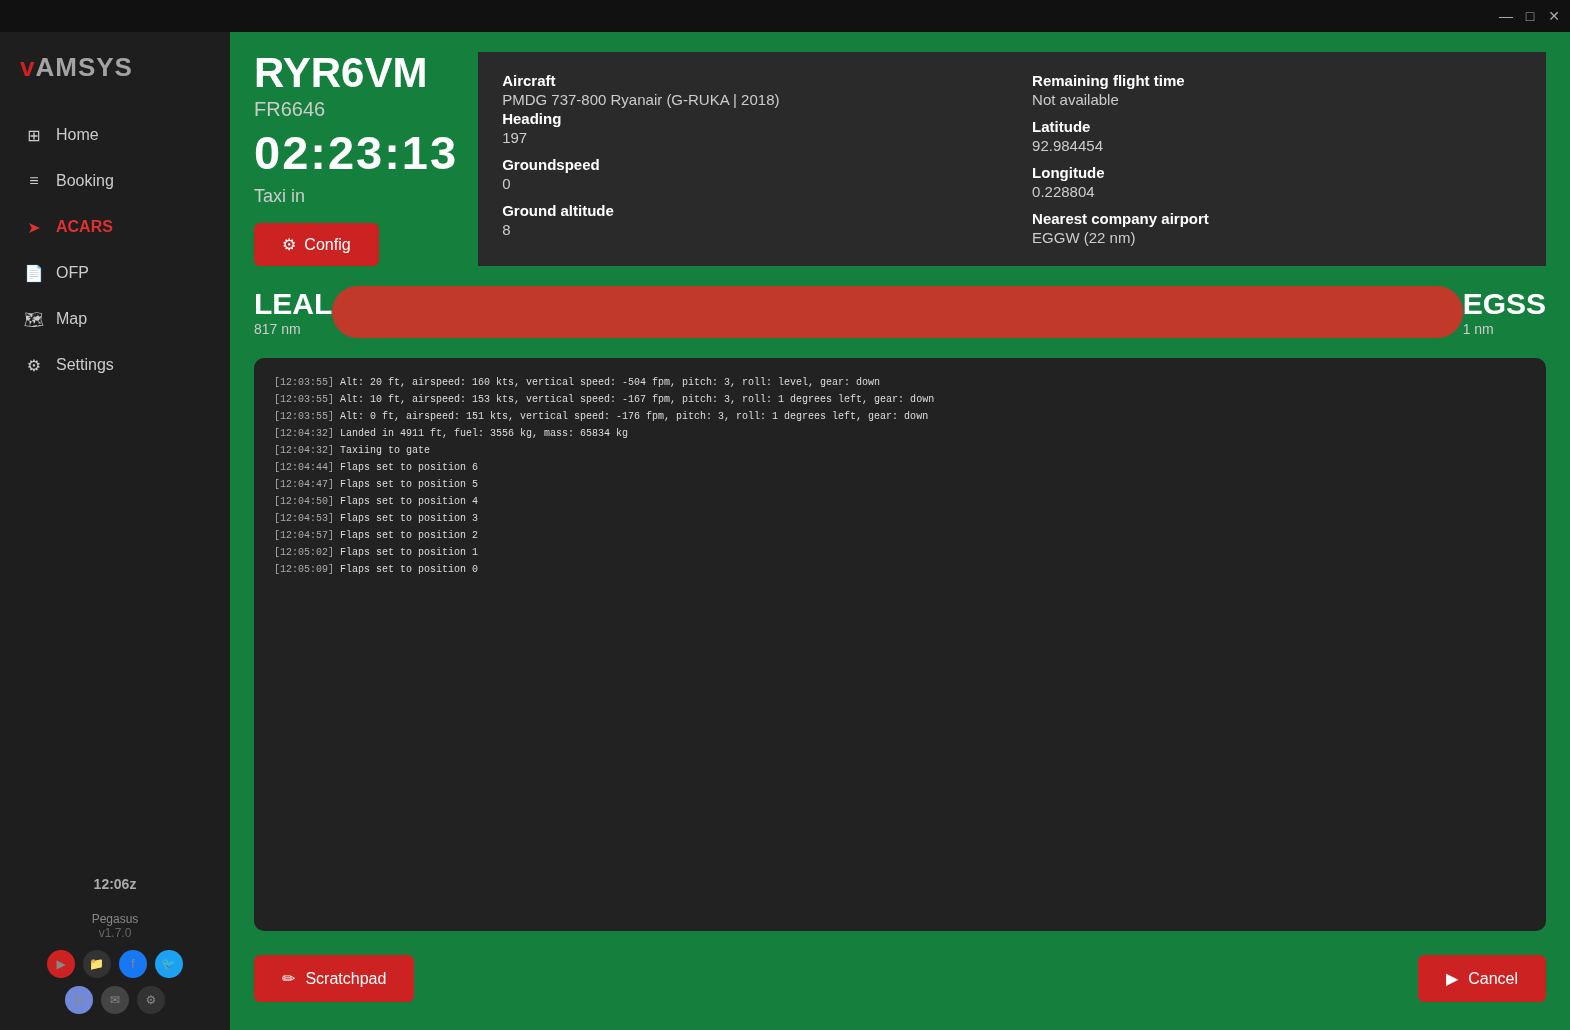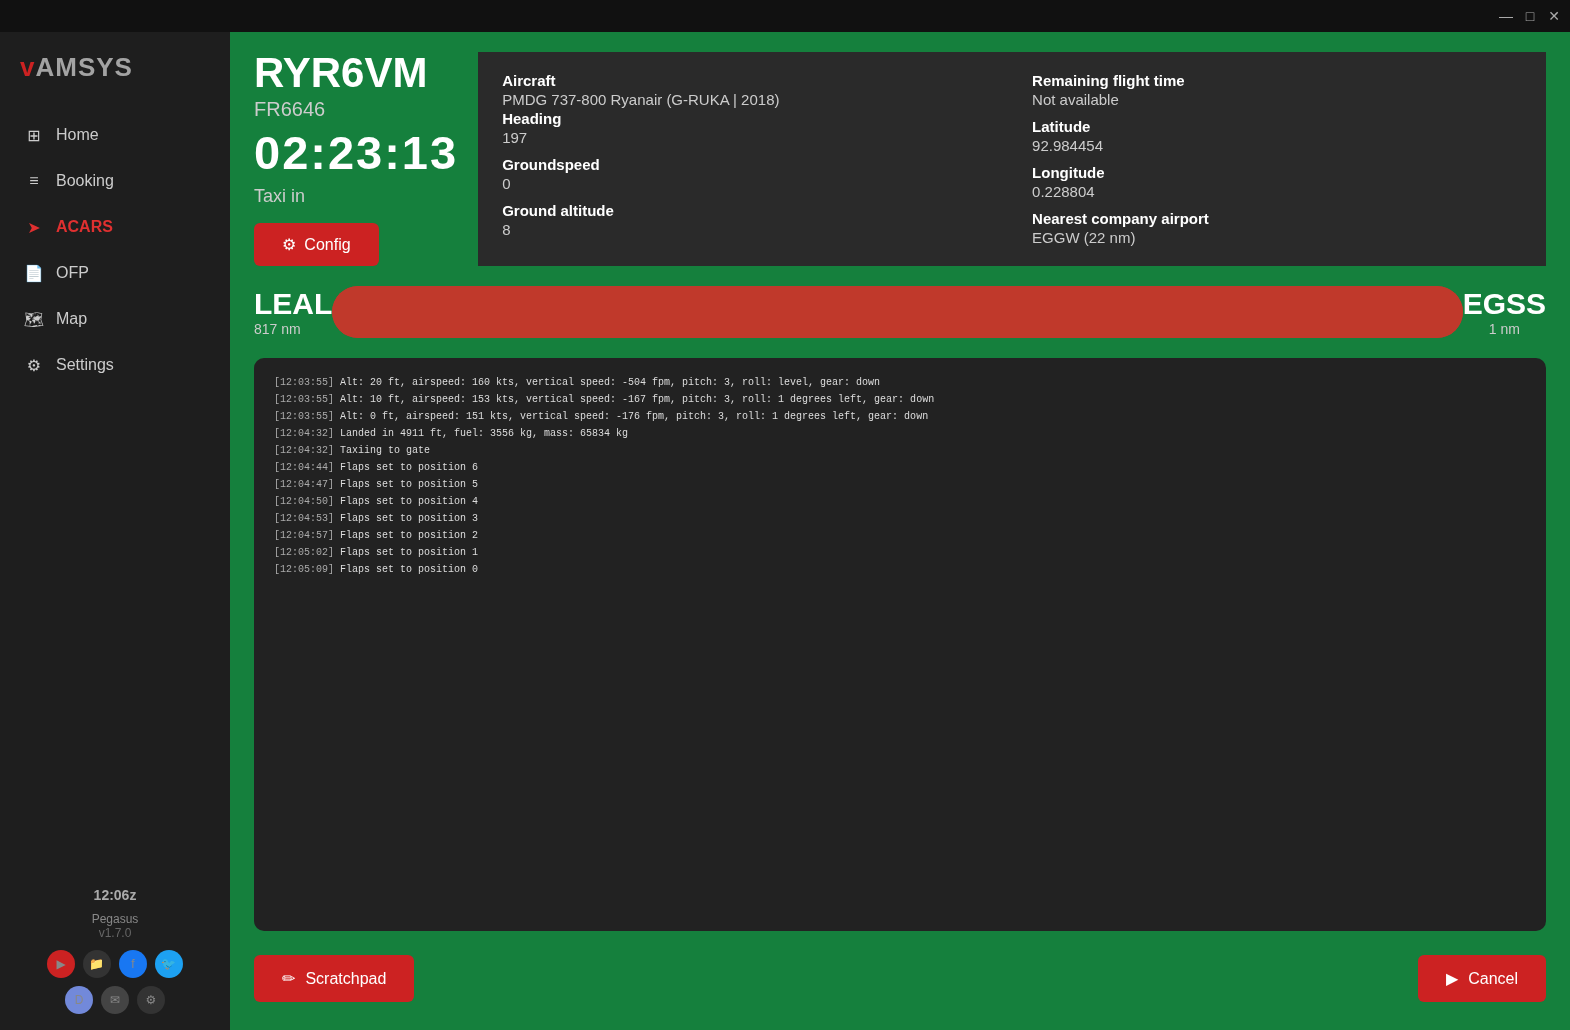--- a/index.html
+++ b/index.html
@@ -105,21 +105,21 @@
       font-size: 12px;
       color: #888;
       text-align: center;
     }
     .sidebar-bottom .time {
       font-size: 14px;
       color: #aaa;
       font-weight: bold;
     }
     .sidebar-bottom .app-name {
-      margin-top: 9px;
+      margin-top: 20px;
     }
     .sidebar-bottom .version {
       color: #666;
     }
 
     .sidebar-bottom-icons {
       display: flex;
       gap: 8px;
       flex-wrap: wrap;
       justify-content: center;
@@ -241,21 +241,21 @@
       overflow: hidden;
       position: relative;
     }
     .progress-bar-fill {
       height: 100%;
       background: #c0392b;
       border-radius: 30px;
       width: 100%;
     }
     .airport-right {
-      text-align: center;
+      text-align: left;
       min-width: 80px;
     }
 
     
     .log-section {
       background: #222222;
       border-radius: 10px;
       padding: 16px 20px;
       flex: 1;
       overflow-y: auto;

